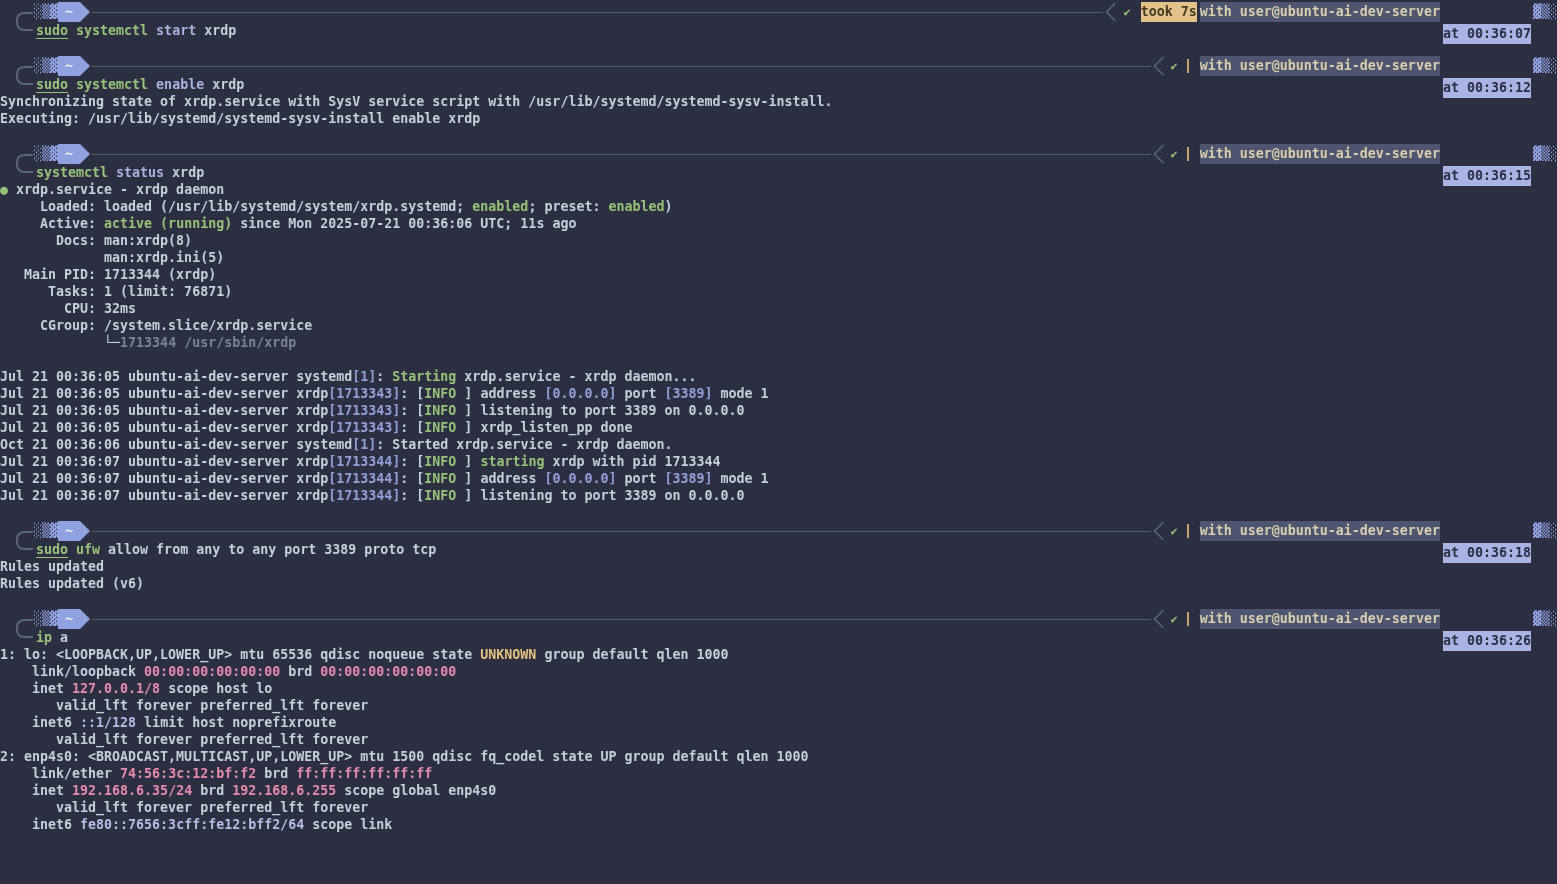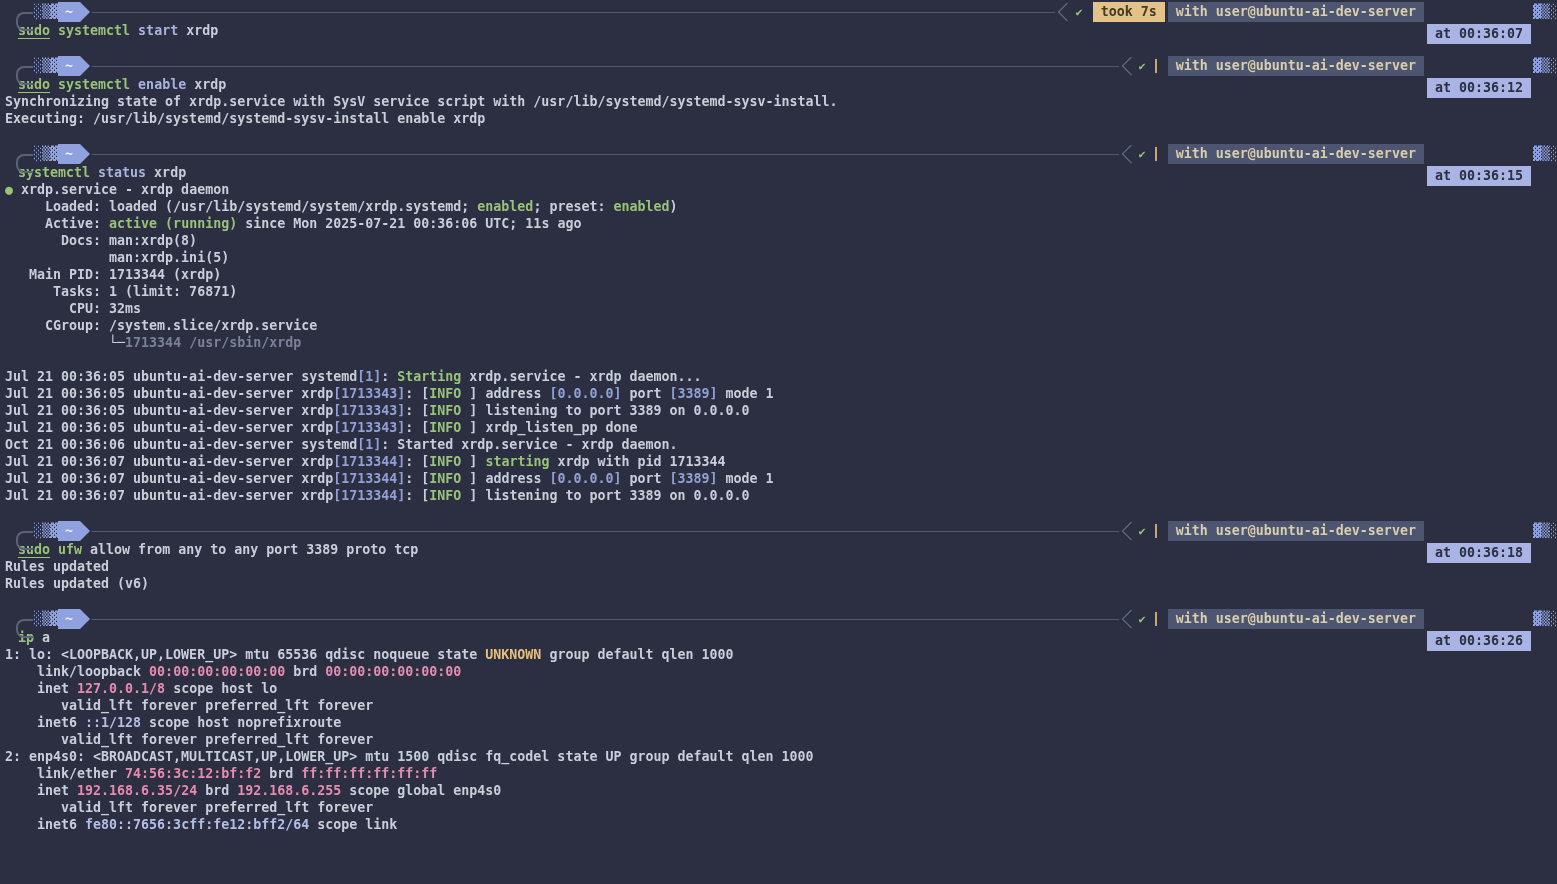--- a/index.html
+++ b/index.html
@@ -32,29 +32,29 @@
   }
   .seg-arrow{
     width:0;height:0;border-top:10px solid transparent;border-bottom:10px solid transparent;
     border-left:10px solid var(--seg);
   }
   .connector{flex:1;height:0;border-top:1.5px solid var(--connector);margin:0 2px;}
   .larrow{display:flex;align-items:center;margin-right:7px;}
   .check{color:var(--green);font-size:12px;margin-right:7px;line-height:20px;}
   .vbar{width:2px;height:14px;background:var(--bar);margin:0 8px 0 2px;}
   .badge{
-    height:20px;line-height:20px;padding:0 8px;display:inline-block;margin-left:3px;
+    height:20px;line-height:20px;padding:0 0;display:inline-block;margin-left:3px;
     white-space:pre;
   }
   .took{background:var(--tookbg);color:var(--tookfg);}
   .ctx{background:var(--ctxbg);color:var(--ctxfg);}
   .time{background:var(--timebg);color:var(--timefg);margin-top:43px;}
   .dither-r{margin-left:2px;}
-  .line{height:17px;line-height:17px;padding-left:5px;white-space:pre;}
-  .cmd{padding-left:18px;}
+  .line{height:17px;line-height:17px;white-space:pre;}
+  .cmd{padding-left:36px;}
   .tk-w{color:var(--fg);}
   .tk-g{color:var(--green);}
   .tk-gu{color:var(--green);text-decoration:underline;text-underline-offset:3px;}
   .tk-b{color:var(--arg);}
   .tk-bl{color:var(--pid);}
   .tk-r{color:var(--red);}
   .tk-y{color:var(--yellow);}
   .tk-pk{color:var(--pink);}
   .tk-lv{color:var(--ipv6);}
   .tk-dim{color:var(--dim);}
@@ -182,21 +182,21 @@
         <span class="vbar"></span>
         <span class="badge ctx">with user@ubuntu-ai-dev-server</span>
         <span class="badge time">at 00:36:26</span>
         <span class="dither dither-r">▓▒░</span>
       </div>
       <div class="line cmd"><span class="tk-g">ip</span><span class="tk-w"> a</span></div>
       <div class="line"><span class="tk-w">1: lo: &lt;LOOPBACK,UP,LOWER_UP&gt; mtu 65536 qdisc noqueue state </span><span class="tk-y">UNKNOWN</span><span class="tk-w"> group default qlen 1000</span></div>
       <div class="line"><span class="tk-w">    link/loopback </span><span class="tk-pk">00:00:00:00:00:00</span><span class="tk-w"> brd </span><span class="tk-pk">00:00:00:00:00:00</span></div>
       <div class="line"><span class="tk-w">    inet </span><span class="tk-pk">127.0.0.1/8</span><span class="tk-w"> scope host lo</span></div>
       <div class="line"><span class="tk-w">       valid_lft forever preferred_lft forever</span></div>
-      <div class="line"><span class="tk-w">    inet6 </span><span class="tk-lv">::1/128</span><span class="tk-w"> scope host noprefixroute</span></div>
+      <div class="line"><span class="tk-w">    inet6 </span><span class="tk-lv">::1/128</span><span class="tk-w"> limit host noprefixroute</span></div>
       <div class="line"><span class="tk-w">       valid_lft forever preferred_lft forever</span></div>
       <div class="line"><span class="tk-w">2: enp4s0: &lt;BROADCAST,MULTICAST,UP,LOWER_UP&gt; mtu 1500 qdisc fq_codel state UP group default qlen 1000</span></div>
       <div class="line"><span class="tk-w">    link/ether </span><span class="tk-pk">74:56:3c:12:bf:f2</span><span class="tk-w"> brd </span><span class="tk-pk">ff:ff:ff:ff:ff:ff</span></div>
       <div class="line"><span class="tk-w">    inet </span><span class="tk-pk">192.168.6.35/24</span><span class="tk-w"> brd </span><span class="tk-pk">192.168.6.255</span><span class="tk-w"> scope global enp4s0</span></div>
       <div class="line"><span class="tk-w">       valid_lft forever preferred_lft forever</span></div>
       <div class="line"><span class="tk-w">    inet6 </span><span class="tk-lv">fe80::7656:3cff:fe12:bff2/64</span><span class="tk-w"> scope link</span></div>
     </div>
   </main>
 
 </body></html>

